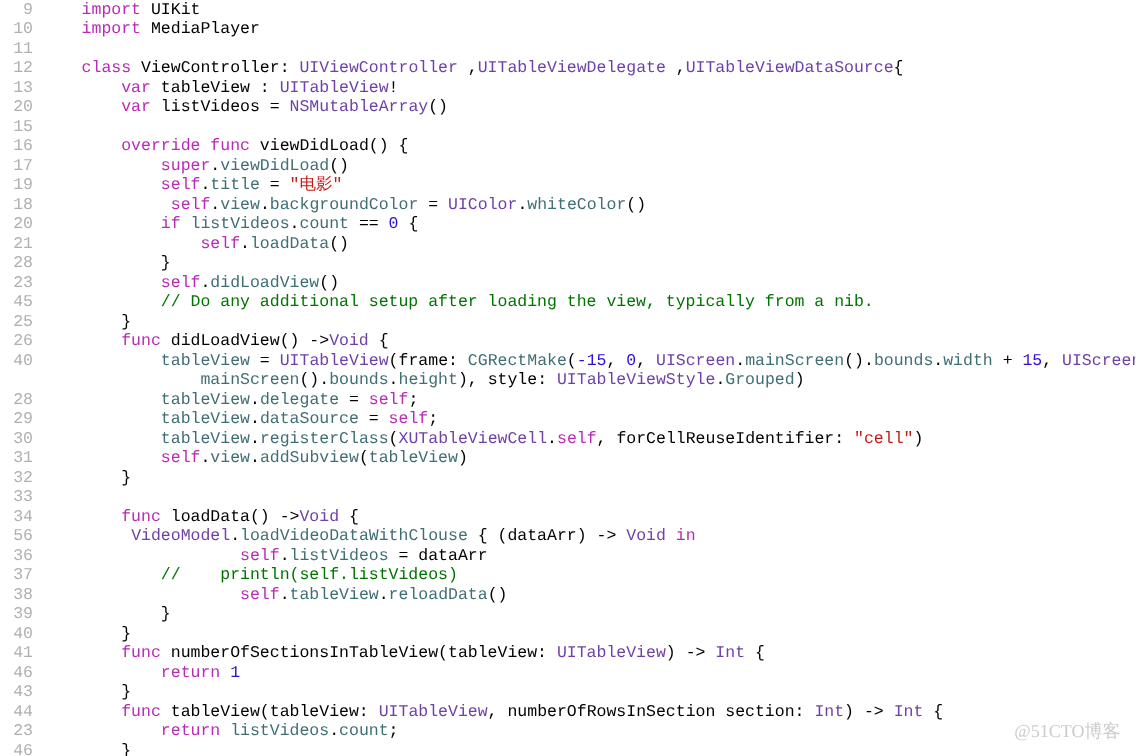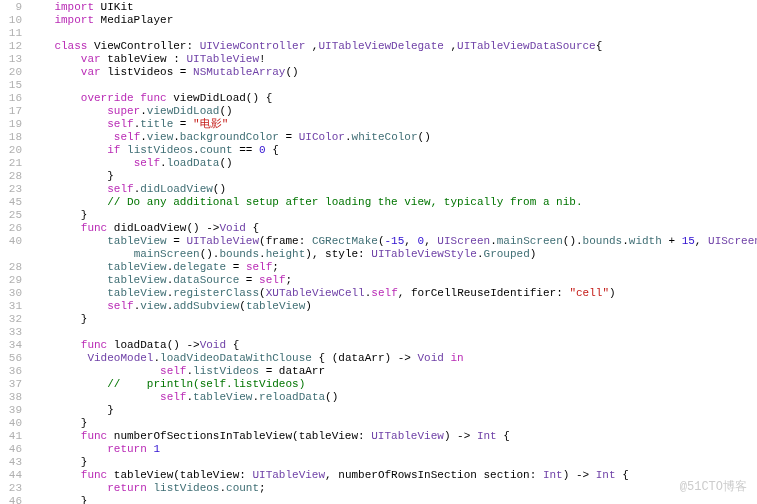--- a/index.html
+++ b/index.html
@@ -37,21 +37,21 @@
     .str { color: #c41a16; }
     .num { color: #2e0ed0; }
     .comment { color: #007400; }
     .plain { color: #000; }
     .watermark {
       position: absolute;
       right: 10px;
       bottom: 8px;
       color: #ccc;
       font-size: 12px;
-      font-family: Liberation Mono, monospace;
+      font-family: Liberation Serif, serif;
     }
   </style>
 </head>
 <body>
 
 <div class="editor">
   <div class="gutter" id="gutter">
       <div>9</div>
       <div>10</div>
       <div>11</div>

